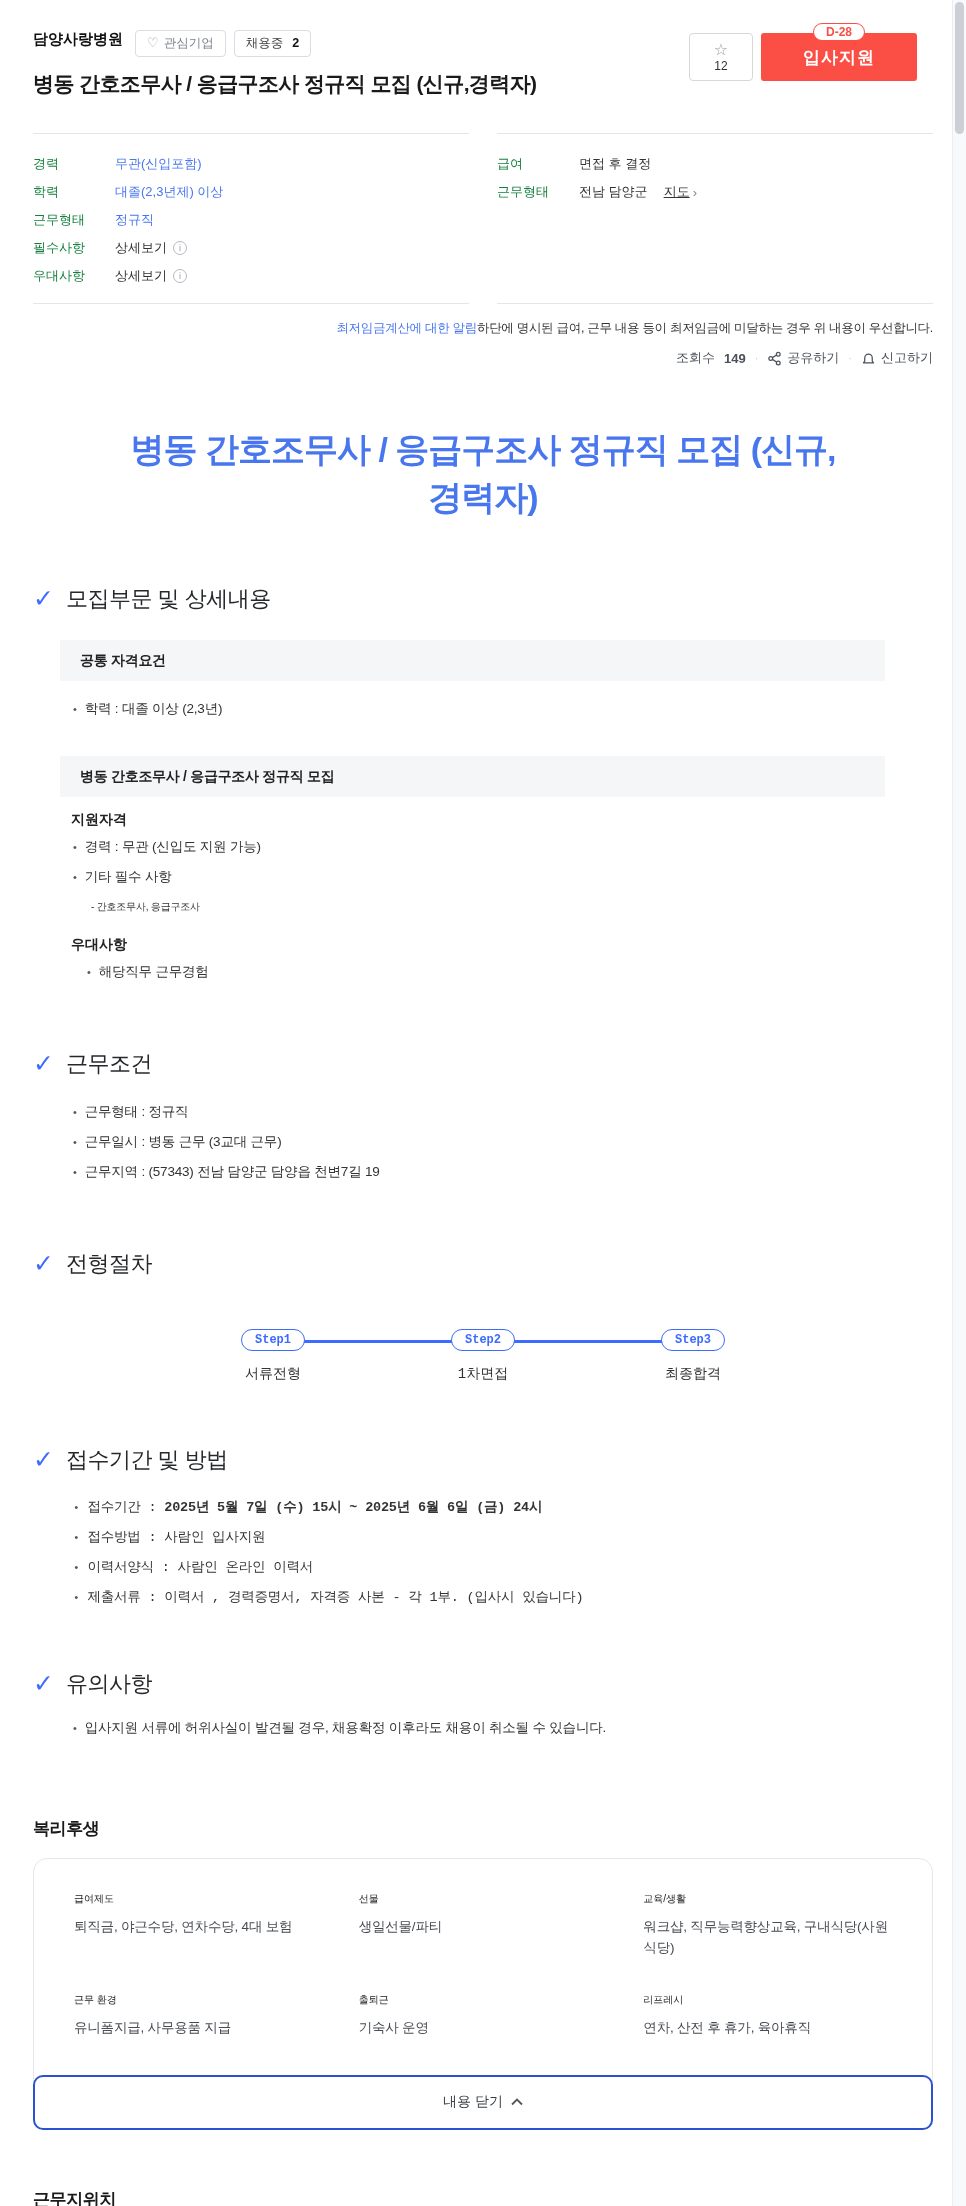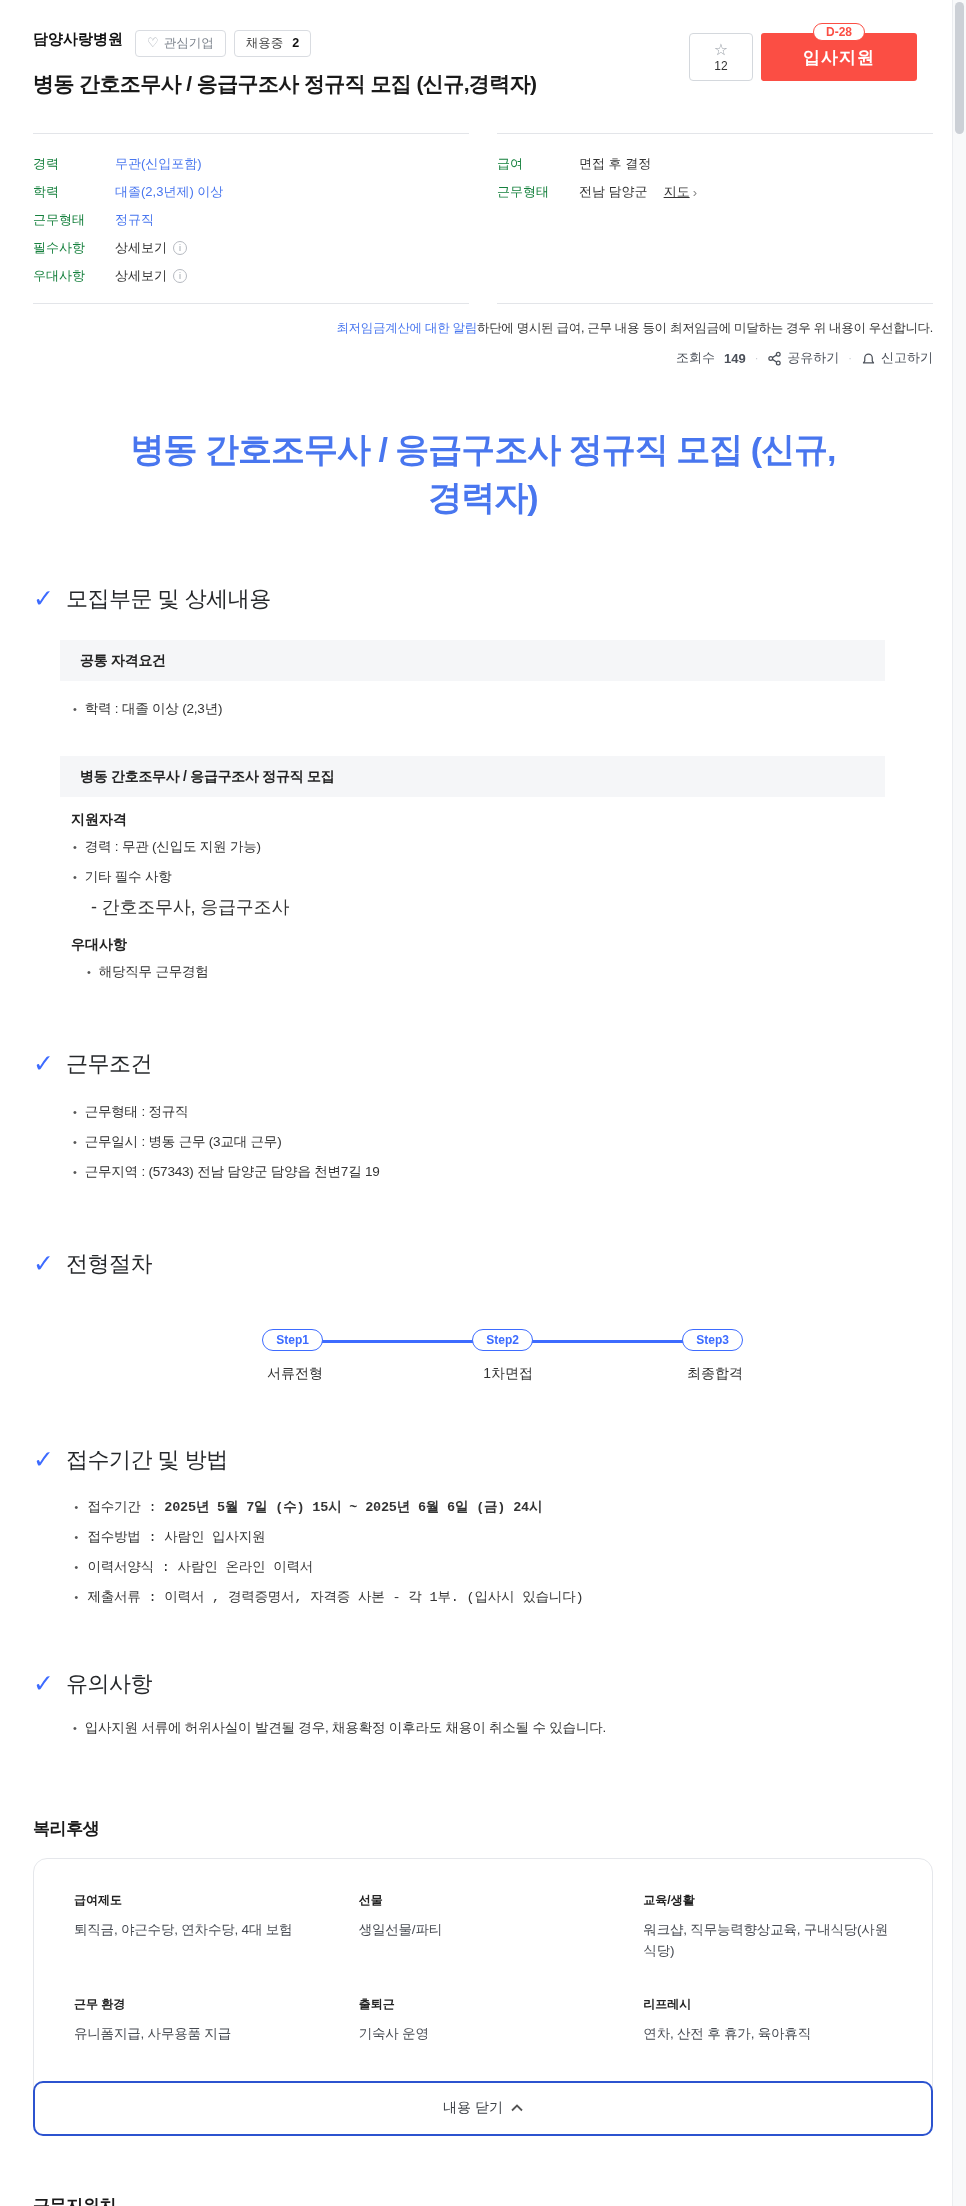--- a/index.html
+++ b/index.html
@@ -68,41 +68,41 @@
   
   .section{margin-top:62px;}
   .section-head{display:flex;align-items:center;gap:12px;}
   .check{color:var(--check);font-size:25px;font-weight:bold;line-height:1;}
   .section-title{font-size:22px;color:#26282b;font-weight:500;letter-spacing:-0.5px;}
   .graybar{margin:26px 48px 0 27px;background:#f5f6f8;line-height:41px;padding:0 20px;
            font-size:14px;font-weight:bold;color:#222;letter-spacing:-0.3px;}
   .bullets{margin:13px 0 0 40px;}
   .bullet{font-size:13.5px;color:#333;line-height:30px;display:flex;align-items:baseline;gap:8px;letter-spacing:-0.2px;}
   .bullet::before{content:"\2022";font-size:11px;color:#555;}
-  .sub-bullet{margin:0 0 0 58px;font-size:18px;color:#333;line-height:30px;letter-spacing:-0.2px;}
+  .sub-bullet{margin:0 0 0 58px;font-size:10px;color:#333;line-height:30px;letter-spacing:-0.2px;}
   .sub-title{margin:14px 0 3px 38px;font-size:14px;font-weight:bold;color:#222;}
   .pref-bullets{margin-left:54px;}
 
   
   .steps{position:relative;width:520px;margin:50px auto 6px;}
   .steps-line{position:absolute;left:40px;right:40px;top:11px;height:3px;background:var(--check);border-radius:2px;}
   .steps-row{display:flex;justify-content:space-between;position:relative;}
-  .step{display:flex;flex-direction:column;align-items:flex-end;width:100px;}
+  .step{display:flex;flex-direction:column;align-items:center;width:100px;font-family:Liberation Mono, monospace;}
   .step-badge{background:#fff;border:1.5px solid var(--check);color:var(--check);font-size:12px;font-weight:bold;
               border-radius:999px;padding:3px 13px;position:relative;z-index:1;cursor:default;}
   .step-label{margin-top:14px;font-size:14px;color:#333;}
 
   .apply-bold{font-weight:bold;}
 
   
   .block-title{margin-top:74px;font-size:17px;font-weight:bold;color:#1a1a1a;letter-spacing:-0.4px;}
   .benefits-card{position:relative;margin-top:18px;border:1px solid var(--card-border);border-radius:14px;
                  padding:33px 40px 90px;background:#fff;}
   .benefits-grid{display:grid;grid-template-columns:1fr 1fr 1fr;column-gap:36px;row-gap:34px;}
-  .benefit-name{font-size:12px;font-weight:bold;color:#222;}
+  .benefit-name{font-size:10px;font-weight:normal;color:#222;}
   .benefit-desc{margin-top:10px;font-size:13.5px;color:#474b52;line-height:1.6;letter-spacing:-0.2px;}
   .collapse-btn{position:absolute;left:-1px;right:-1px;bottom:-1px;height:55px;background:#fff;
                 border:2px solid #2c53cf;border-radius:10px;display:flex;align-items:center;justify-content:center;
                 gap:8px;font-size:14px;color:#3c4046;cursor:pointer;font-family:inherit;}
 
   
   .scrollbar{position:absolute;right:0;top:0;width:14px;height:2206px;background:#f8f9fa;border-left:1px solid #ebedf0;}
   .scrollbar-thumb{position:absolute;top:2px;left:2px;width:9px;height:132px;background:#ccd0d6;border-radius:5px;cursor:pointer;}
 </style>
 </head>

